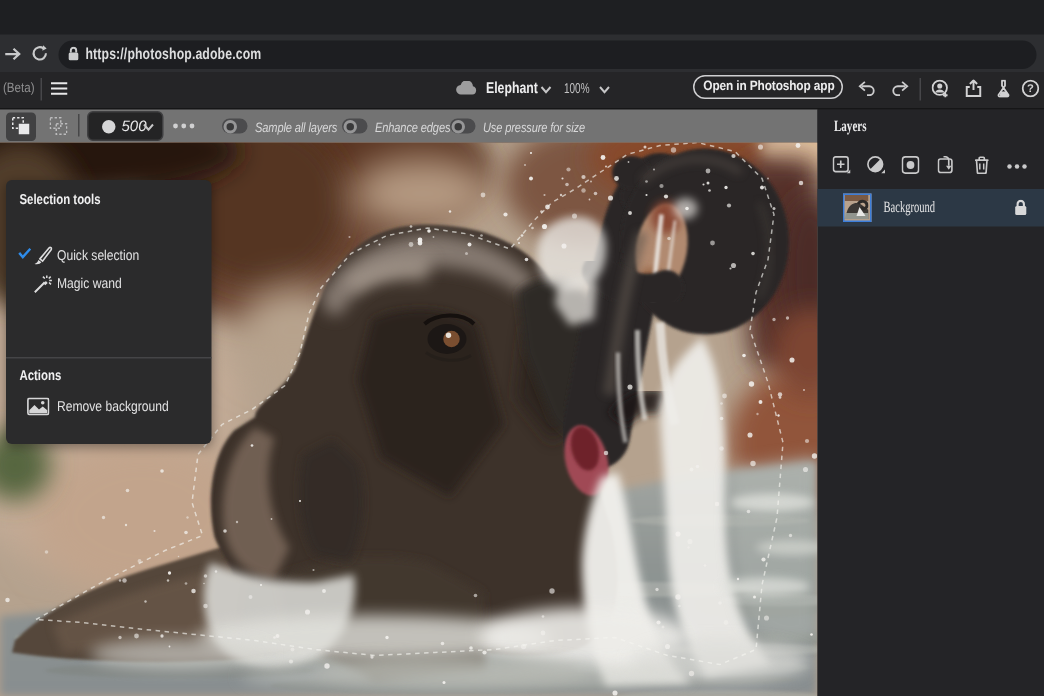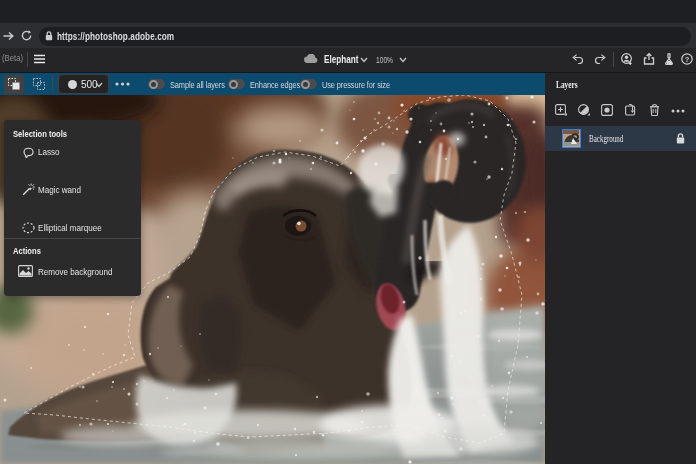--- a/index.html
+++ b/index.html
@@ -13,21 +13,21 @@
 
 #psheader{position:absolute;left:0;top:48px;width:696px;height:24px;background:#252527;border-bottom:1px solid #161617;}
 #beta{position:absolute;left:2px;top:53px;font-size:9px;color:#8f8f90;}
 #hdiv1{position:absolute;left:27px;top:52px;width:1px;height:15px;background:#47474a;}
 #docname{position:absolute;left:324px;top:52.5px;font-size:10.5px;color:#ededee;font-weight:700;}
 #zoom{position:absolute;left:376px;top:53.5px;font-size:9.5px;color:#c2c2c3;}
 #openbtn{position:absolute;left:462px;top:50px;width:100px;height:16px;border:1.4px solid #cfcfd1;border-radius:9px;box-sizing:border-box;}
 #openbtn span{display:block;text-align:center;font-size:9px;color:#ededee;font-weight:700;line-height:13.5px;white-space:nowrap;letter-spacing:-0.1px;}
 #hdiv2{position:absolute;left:613px;top:52px;width:1px;height:15px;background:#47474a;}
 
-#toolbar{position:absolute;left:0;top:73px;width:545px;height:22px;background:#0c4a6e;}
+#toolbar{position:absolute;left:0;top:73px;width:545px;height:22px;background:#737373;font-style:italic;}
 #tbtn1{position:absolute;left:4px;top:1.5px;width:20px;height:19px;background:#414142;border-radius:3px;}
 #tdiv{position:absolute;left:52px;top:3px;width:1px;height:15px;background:#474748;}
 #sizepill{position:absolute;left:58px;top:0.5px;width:51px;height:20px;background:#242425;border:1px solid #3f3f41;border-radius:4px;box-sizing:border-box;}
 #sizeball{position:absolute;left:9px;top:5px;width:9px;height:9px;border-radius:50%;background:#d6d6d7;}
 #sizetext{position:absolute;left:22px;top:4px;font-size:10px;color:#e8e8e9;}
 .togtrack{position:absolute;width:17px;height:10px;border-radius:5px;background:#4b4b4d;top:6px;}
 .togknob{position:absolute;left:0.5px;top:0.5px;width:9px;height:9px;border-radius:50%;background:#39393a;border:2px solid #969697;box-sizing:border-box;}
 .toglabel{position:absolute;top:6.5px;font-size:9px;color:#d8d8d9;letter-spacing:-0.1px;}
 
 #layers{position:absolute;left:545px;top:73px;width:151px;height:391px;background:#242427;font-family:Liberation Serif, serif;}
@@ -89,20 +89,23 @@
       <path d="M3.5 9 a3.2 3.2 0 0 1 -0.4 -6.4 a4.2 4.2 0 0 1 8.2 0.9 a2.8 2.8 0 0 1 -0.4 5.5 Z" fill="#9d9d9e"></path>
     </svg>
   <div id="docname">Elephant</div>
   <svg class="ic" style="left:360px;top:57px" width="8" height="6" viewBox="0 0 8 6">
       <path d="M1 1 L4 4.5 L7 1" stroke="#c6c6c7" stroke-width="1.3" fill="none"></path>
     </svg>
   <div id="zoom">100%</div>
   <svg class="ic" style="left:399px;top:57px" width="8" height="6" viewBox="0 0 8 6">
       <path d="M1 1 L4 4.5 L7 1" stroke="#c6c6c7" stroke-width="1.3" fill="none"></path>
     </svg>
+  <div id="openbtn">
+      <span>Open in Photoshop app</span>
+    </div>
 
   <svg class="ic" style="left:572px;top:54px" width="12" height="10" viewBox="0 0 12 10">
       <path d="M2.5 3.5 H7.5 a3 3 0 0 1 0 6 H6" stroke="#cccccd" stroke-width="1.2" fill="none"></path>
       <path d="M4.6 0.6 L1.2 3.5 L4.6 6.4" stroke="#cccccd" stroke-width="1.2" fill="none"></path>
     </svg>
   <svg class="ic" style="left:594px;top:54px" width="12" height="10" viewBox="0 0 12 10">
       <path d="M9.5 3.5 H4.5 a3 3 0 0 0 0 6 H6" stroke="#cccccd" stroke-width="1.2" fill="none"></path>
       <path d="M7.4 0.6 L10.8 3.5 L7.4 6.4" stroke="#cccccd" stroke-width="1.2" fill="none"></path>
     </svg>
   <div id="hdiv2"></div>
@@ -516,39 +519,37 @@
       <div id="layername">Background</div>
       <svg class="ic" style="left:131px;top:7px" width="9" height="11" viewBox="0 0 9 11">
           <rect x="0.8" y="4.4" width="7.4" height="6" rx="1" fill="#d8d8d9"></rect>
           <path d="M2.4 4.4 V3 a2.1 2.1 0 0 1 4.2 0 V4.4" stroke="#d8d8d9" stroke-width="1.4" fill="none"></path>
         </svg>
     </div>
   </div>
 
   <div id="popup">
     <div class="ph" style="top:8px">Selection tools</div>
-    <div class="prow" style="top:22px">
+    <div class="prow" style="top:41px">
+      <svg class="ic" style="left:8px;top:4px" width="9" height="8" viewBox="0 0 9 8">
+          <path d="M0.8 3.6 L3.2 6.4 L8.2 0.8" stroke="#2e8ceb" stroke-width="1.6" fill="none"></path>
+        </svg>
       <svg class="picon" viewBox="0 0 13 13">
-          <path d="M2 7 C2 4.8 4 3.2 6.5 3.2 C9 3.2 11 4.8 11 7 C11 9 9.2 10.4 7 10.6 C6.2 10.7 5.6 10.5 5.2 10.9 C4.8 11.4 5.4 12.2 4.6 12.4 C3.8 12.6 3.4 11.6 3.8 10.6 C2.7 9.8 2 8.5 2 7 Z" fill="none" stroke="#dcdcdd" stroke-width="1.1"></path>
+          <path d="M1 12 C2.5 11.5 3 10.8 3.6 9.4 L5.6 10.9 C4.8 12 3 12.6 1 12 Z" fill="#dcdcdd"></path>
+          <path d="M4.6 8.6 L10.8 1.2 a0.9 0.9 0 0 1 1.4 1.1 L6.4 10.1 Z" fill="none" stroke="#dcdcdd" stroke-width="1.1"></path>
         </svg>
-      <div class="plabel">Lasso</div>
+      <div class="plabel">Quick selection</div>
     </div>
     <div class="prow" style="top:60px">
       <svg class="picon" viewBox="0 0 13 13">
           <path d="M1.2 11.8 L6.2 6.8 M7.8 5.2 L6.2 6.8" stroke="#dcdcdd" stroke-width="1.3"></path>
           <path d="M8.6 4.4 l1.2 1.2 -1.6 1.6 -1.2 -1.2 Z" fill="#dcdcdd"></path>
           <path d="M9.2 0.6 v1.8 M12.6 4 h-1.8 M11.8 1.4 l-1.3 1.3 M6.6 1.4 l1.3 1.3 M12 6.6 l-1.3 -1.3" stroke="#dcdcdd" stroke-width="1"></path>
         </svg>
       <div class="plabel">Magic wand</div>
-    </div>
-    <div class="prow" style="top:98px">
-      <svg class="picon" viewBox="0 0 13 13">
-          <ellipse cx="6.5" cy="6.8" rx="5.5" ry="4.8" fill="none" stroke="#dcdcdd" stroke-width="1.1" stroke-dasharray="2 1.7"></ellipse>
-        </svg>
-      <div class="plabel">Elliptical marquee</div>
     </div>
     <div id="pdiv"></div>
     <div class="ph" style="top:125px">Actions</div>
     <div class="prow" style="top:142px">
       <svg class="ic" style="left:14px;top:3px" width="15" height="12" viewBox="0 0 15 12">
           <rect x="0.6" y="0.6" width="13.8" height="10.8" rx="1" fill="none" stroke="#d6d6d7" stroke-width="1.1"></rect>
           <path d="M1.5 8.5 L5 5 L8 8 L10.5 6 L13.5 8.5 V10.5 H1.5 Z" fill="#d6d6d7"></path>
           <circle cx="10.5" cy="3.5" r="1.2" fill="#d6d6d7"></circle>
         </svg>
       <div class="plabel">Remove background</div>

